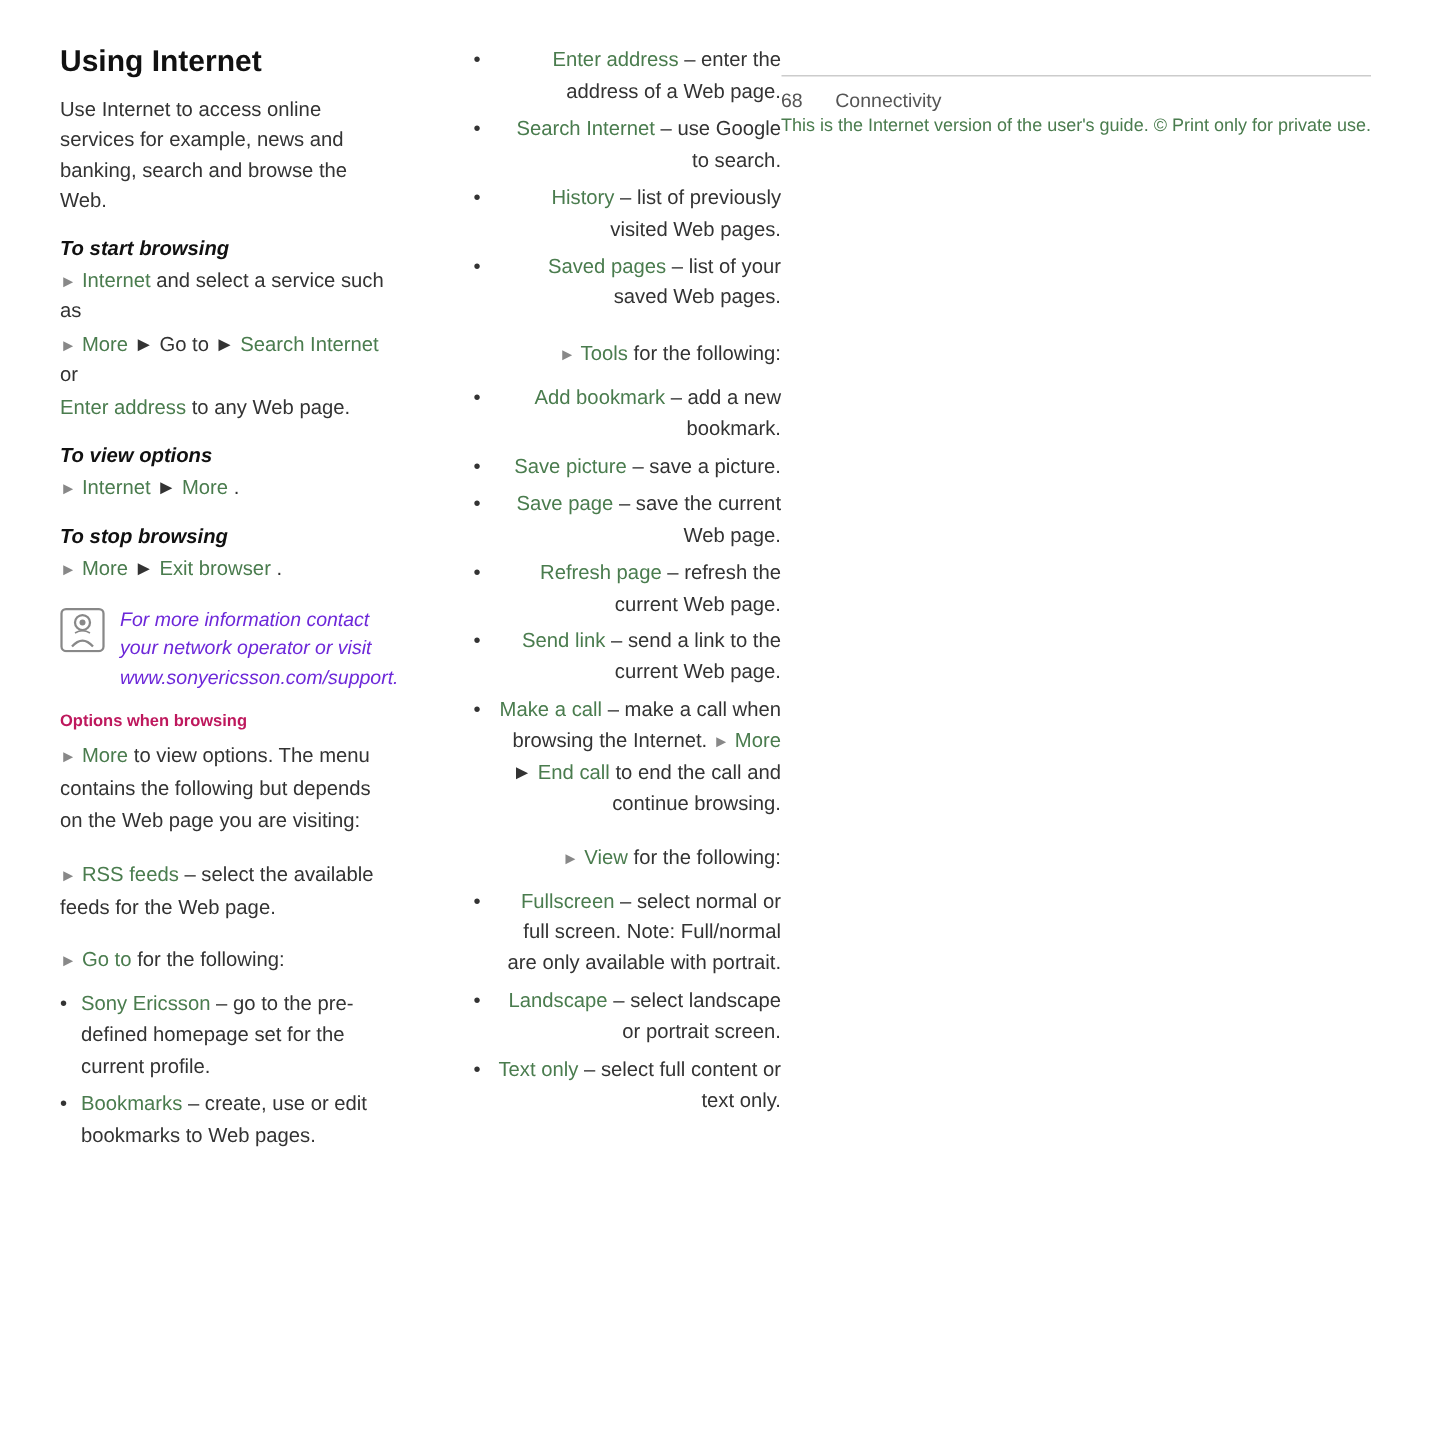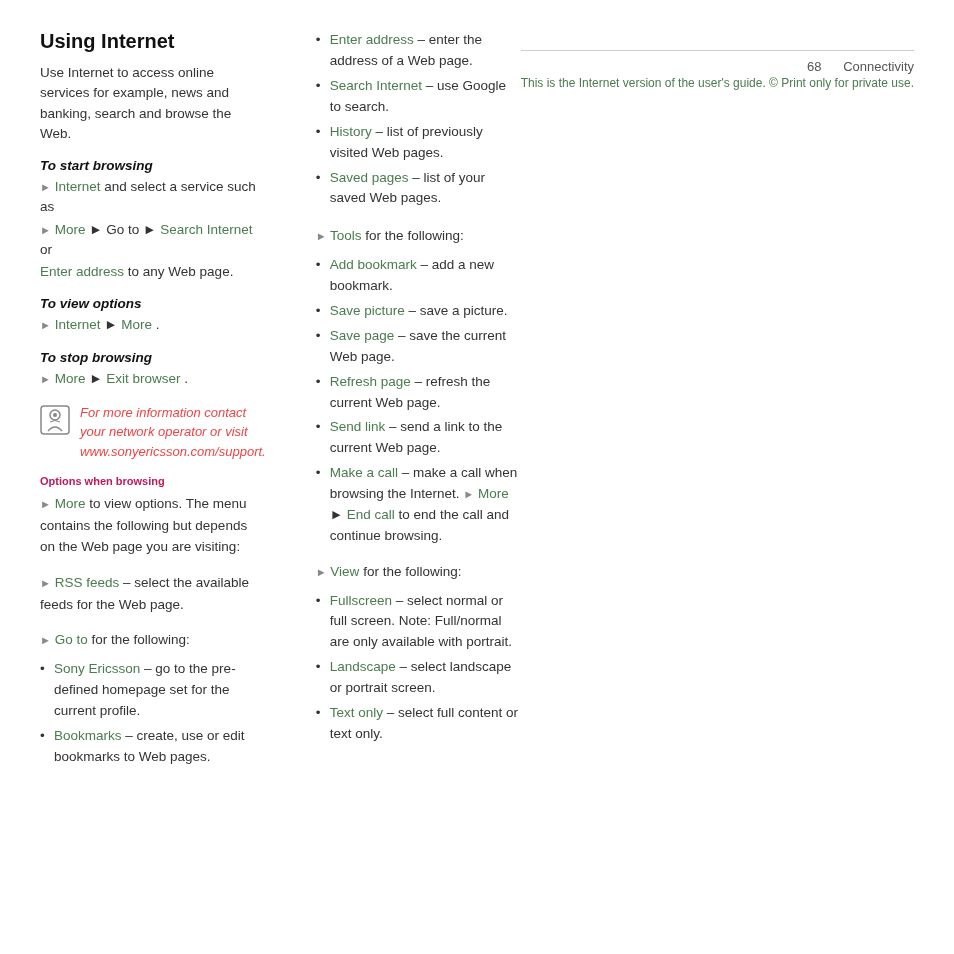--- a/index.html
+++ b/index.html
@@ -26,20 +26,21 @@
 
     .col-left {
       flex: 1;
       padding-right: 10px;
     }
 
     .col-right {
       flex: 1;
       padding-left: 10px;
       border-left: none;
+      text-align: right;
     }
 
     h1.section-title {
       font-size: 20px;
       font-weight: bold;
       margin-bottom: 10px;
       color: #111;
     }
 
     p.intro {
@@ -74,21 +75,21 @@
 
     .section-gap {
       margin-bottom: 14px;
     }
 
     .note-box {
       display: flex;
       align-items: flex-start;
       gap: 10px;
       margin: 14px 0;
-      color: #ef4444;
+      color: #6d28d9;
       font-style: italic;
       font-size: 13px;
       line-height: 1.5;
     }
 
     .note-icon {
       width: 30px;
       height: 30px;
       flex-shrink: 0;
       margin-top: 2px;
@@ -131,21 +132,20 @@
       content: "•";
       position: absolute;
       left: 0;
       color: #333;
     }
 
     .footer {
       border-top: 1px solid #ccc;
       padding-top: 8px;
       margin-top: 20px;
-      text-align: right;
     }
 
     .footer-page {
       color: #555;
       font-size: 13px;
     }
 
     .footer-note {
       color: #4a7c4e;
       font-size: 12px;

